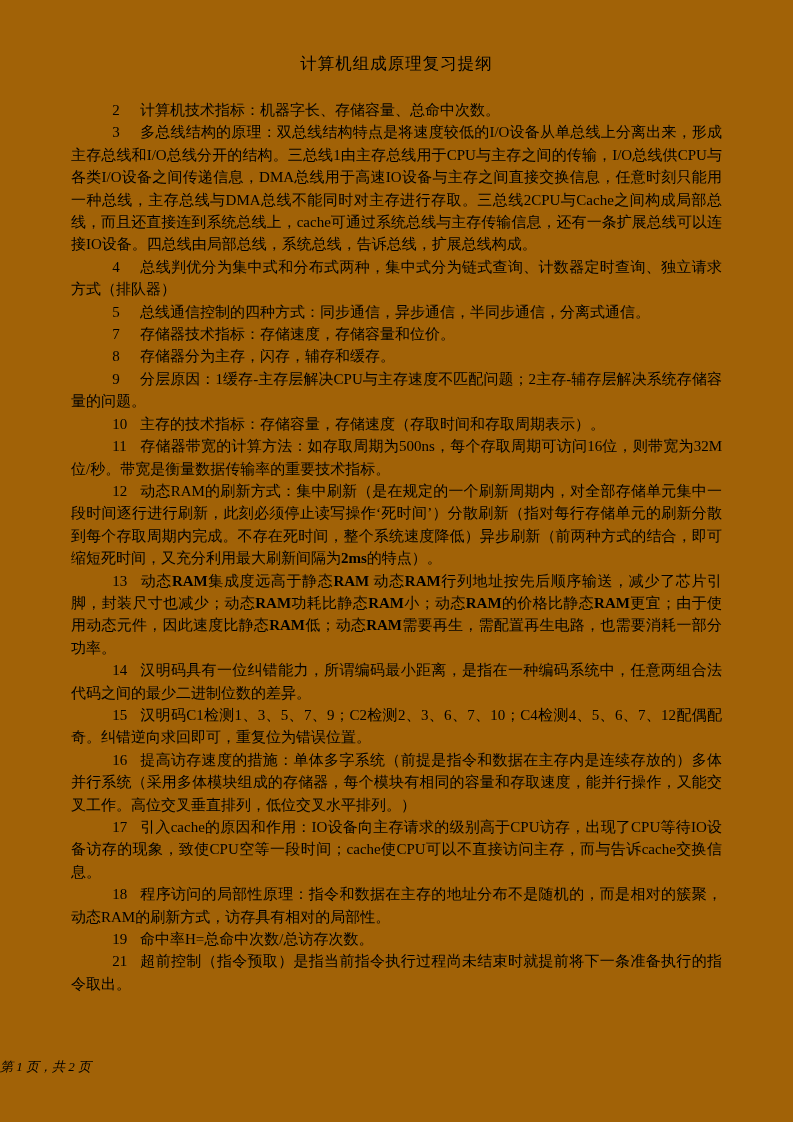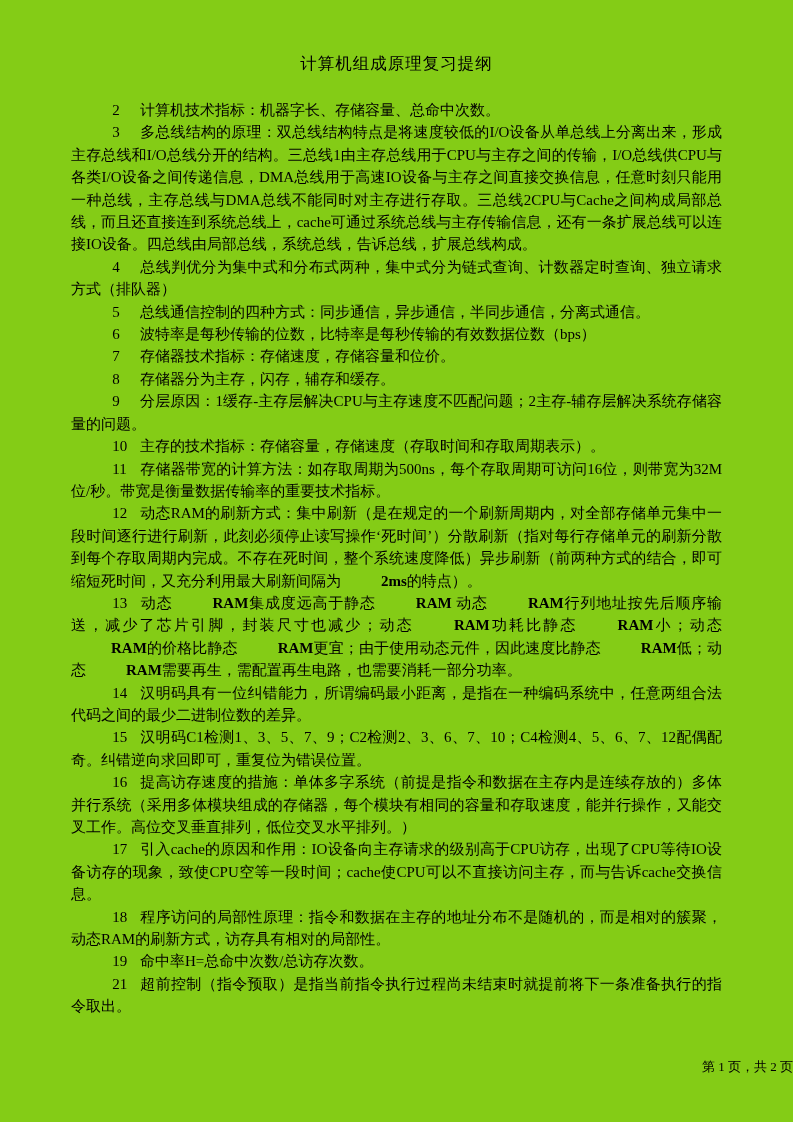--- a/index.html
+++ b/index.html
@@ -2,21 +2,21 @@
 <html><head>
 <meta charset="utf-8">
 <style>
   * { margin: 0; padding: 0; box-sizing: border-box; }
   html, body { background: #ffffff; }
   .page {
     position: relative;
     width: 793px;
     height: 1122px;
     margin: 0 auto;
-    background: #84cc16;
+    background: #a16207;
     color: #000000;
     font-family: "Liberation Serif", "DejaVu Serif", serif;
     overflow: hidden;
   }
   .doc-title {
     position: absolute;
     top: 53px;
     left: 0;
     width: 100%;
     text-align: center;
@@ -36,41 +36,41 @@
     font-size: 15px;
     line-height: 22.4px;
     text-align: justify;
     text-indent: 2.75em;
   }
   .num {
     display: inline-block;
     min-width: 1.85em;
     text-indent: 0;
   }
-  .b { font-weight: bold; margin-left: 40px; }
+  .b { font-weight: bold; }
   .footer {
     position: absolute;
     bottom: 46px;
     left: 0;
     width: 100%;
-    text-align: right;
+    text-align: left;
     font-size: 13px;
+    font-style: italic;
   }
 </style>
 </head>
 <body>
 
 <div class="page">
   <div class="doc-title">计算机组成原理复习提纲</div>
   <div class="content">
       <p class="para"><span class="num">2</span><span>计算机技术指标：机器字长、存储容量、总命中次数。</span></p>
       <p class="para"><span class="num">3</span><span>多总线结构的原理：双总线结构特点是将速度较低的I/O设备从单总线上分离出来，形成主存总线和I/O总线分开的结构。三总线1由主存总线用于CPU与主存之间的传输，I/O总线供CPU与各类I/O设备之间传递信息，DMA总线用于高速IO设备与主存之间直接交换信息，任意时刻只能用一种总线，主存总线与DMA总线不能同时对主存进行存取。三总线2CPU与Cache之间构成局部总线，而且还直接连到系统总线上，cache可通过系统总线与主存传输信息，还有一条扩展总线可以连接IO设备。四总线由局部总线，系统总线，告诉总线，扩展总线构成。</span></p>
       <p class="para"><span class="num">4</span><span>总线判优分为集中式和分布式两种，集中式分为链式查询、计数器定时查询、独立请求方式（排队器）</span></p>
       <p class="para"><span class="num">5</span><span>总线通信控制的四种方式：同步通信，异步通信，半同步通信，分离式通信。</span></p>
-      <p class="para"><span class="num">6</span><span>波特率是每秒传输的位数，比特率是每秒传输的有效数据位数（bps）</span></p>
       <p class="para"><span class="num">7</span><span>存储器技术指标：存储速度，存储容量和位价。</span></p>
       <p class="para"><span class="num">8</span><span>存储器分为主存，闪存，辅存和缓存。</span></p>
       <p class="para"><span class="num">9</span><span>分层原因：1缓存-主存层解决CPU与主存速度不匹配问题；2主存-辅存层解决系统存储容量的问题。</span></p>
       <p class="para"><span class="num">10</span><span>主存的技术指标：存储容量，存储速度（存取时间和存取周期表示）。</span></p>
       <p class="para"><span class="num">11</span><span>存储器带宽的计算方法：如存取周期为500ns，每个存取周期可访问16位，则带宽为32M位/秒。带宽是衡量数据传输率的重要技术指标。</span></p>
       <p class="para"><span class="num">12</span><span>动态RAM的刷新方式：集中刷新（是在规定的一个刷新周期内，对全部存储单元集中一段时间逐行进行刷新，此刻必须停止读写操作‘死时间’）分散刷新（指对每行存储单元的刷新分散到每个存取周期内完成。不存在死时间，整个系统速度降低）异步刷新（前两种方式的结合，即可缩短死时间，又充分利用最大刷新间隔为</span><span class="b">2ms</span><span>的特点）。</span></p>
       <p class="para"><span class="num">13</span><span>动态</span><span class="b">RAM</span><span>集成度远高于静态</span><span class="b">RAM</span><span> 动态</span><span class="b">RAM</span><span>行列地址按先后顺序输送，减少了芯片引脚，封装尺寸也减少；动态</span><span class="b">RAM</span><span>功耗比静态</span><span class="b">RAM</span><span>小；动态</span><span class="b">RAM</span><span>的价格比静态</span><span class="b">RAM</span><span>更宜；由于使用动态元件，因此速度比静态</span><span class="b">RAM</span><span>低；动态</span><span class="b">RAM</span><span>需要再生，需配置再生电路，也需要消耗一部分功率。</span></p>
       <p class="para"><span class="num">14</span><span>汉明码具有一位纠错能力，所谓编码最小距离，是指在一种编码系统中，任意两组合法代码之间的最少二进制位数的差异。</span></p>
       <p class="para"><span class="num">15</span><span>汉明码C1检测1、3、5、7、9；C2检测2、3、6、7、10；C4检测4、5、6、7、12配偶配奇。纠错逆向求回即可，重复位为错误位置。</span></p>
       <p class="para"><span class="num">16</span><span>提高访存速度的措施：单体多字系统（前提是指令和数据在主存内是连续存放的）多体并行系统（采用多体模块组成的存储器，每个模块有相同的容量和存取速度，能并行操作，又能交叉工作。高位交叉垂直排列，低位交叉水平排列。）</span></p>

